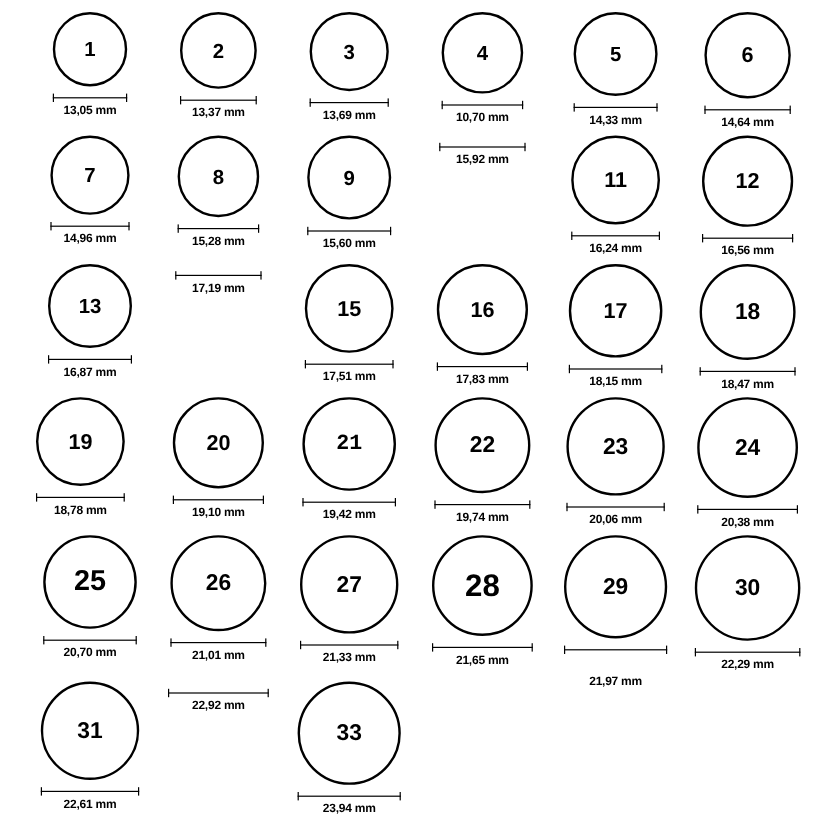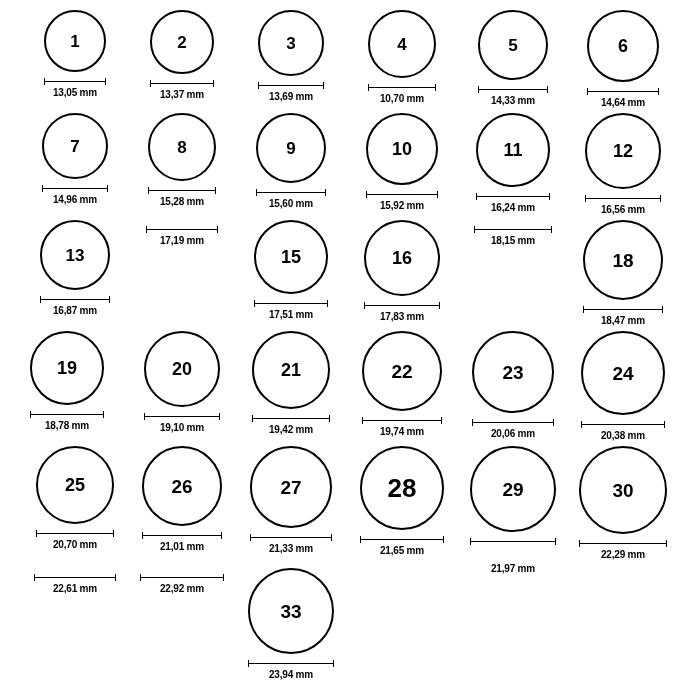--- a/index.html
+++ b/index.html
@@ -176,23 +176,20 @@
         <span class="ring-number" style="font-size: 17px;">9</span>
       </div>
       <div class="dim-wrap" style="margin-top: 6px;">
         <div class="dim-bar" style="width: 70px;">
           <div class="dim-line"></div>
         </div>
         <div class="dim-label">15,60 mm</div>
       </div>
     </div>
     <div class="ring-cell" style="left: 347px; top: 113px; width: 110px;">
-      <div class="ring-circle" style="width: 72px; height: 72px;">
-        <span class="ring-number" style="font-size: 18px;">10</span>
-      </div>
       <div class="dim-wrap" style="margin-top: 6px;">
         <div class="dim-bar" style="width: 72px;">
           <div class="dim-line"></div>
         </div>
         <div class="dim-label">15,92 mm</div>
       </div>
     </div>
     <div class="ring-cell" style="left: 458px; top: 113px; width: 110px;">
       <div class="ring-circle" style="width: 74px; height: 74px;">
         <span class="ring-number" style="font-size: 18px;">11</span>
@@ -250,20 +247,23 @@
         <span class="ring-number" style="font-size: 18px;">16</span>
       </div>
       <div class="dim-wrap" style="margin-top: 6px;">
         <div class="dim-bar" style="width: 76px;">
           <div class="dim-line"></div>
         </div>
         <div class="dim-label">17,83 mm</div>
       </div>
     </div>
     <div class="ring-cell" style="left: 458px; top: 220px; width: 110px;">
+      <div class="ring-circle" style="width: 78px; height: 78px;">
+        <span class="ring-number" style="font-size: 18px;">17</span>
+      </div>
       <div class="dim-wrap" style="margin-top: 6px;">
         <div class="dim-bar" style="width: 78px;">
           <div class="dim-line"></div>
         </div>
         <div class="dim-label">18,15 mm</div>
       </div>
     </div>
     <div class="ring-cell" style="left: 568px; top: 220px; width: 110px;">
       <div class="ring-circle" style="width: 80px; height: 80px;">
         <span class="ring-number" style="font-size: 19px;">18</span>
@@ -291,21 +291,21 @@
         <span class="ring-number" style="font-size: 18px;">20</span>
       </div>
       <div class="dim-wrap" style="margin-top: 6px;">
         <div class="dim-bar" style="width: 76px;">
           <div class="dim-line"></div>
         </div>
         <div class="dim-label">19,10 mm</div>
       </div>
     </div>
     <div class="ring-cell" style="left: 236px; top: 331px; width: 110px;">
-      <div class="ring-circle" style="width: 78px; height: 78px;">
+      <div class="ring-circle" style="width: 78px; height: 78px; font-family: Liberation Mono, monospace;">
         <span class="ring-number" style="font-size: 18px;">21</span>
       </div>
       <div class="dim-wrap" style="margin-top: 6px;">
         <div class="dim-bar" style="width: 78px;">
           <div class="dim-line"></div>
         </div>
         <div class="dim-label">19,42 mm</div>
       </div>
     </div>
     <div class="ring-cell" style="left: 347px; top: 331px; width: 110px;">
@@ -336,21 +336,21 @@
       </div>
       <div class="dim-wrap" style="margin-top: 6px;">
         <div class="dim-bar" style="width: 84px;">
           <div class="dim-line"></div>
         </div>
         <div class="dim-label">20,38 mm</div>
       </div>
     </div>
     <div class="ring-cell" style="left: 20px; top: 446px; width: 110px;">
       <div class="ring-circle" style="width: 78px; height: 78px;">
-        <span class="ring-number" style="font-size: 18px;">25</span>
+        <span class="ring-number" style="font-size: 24px;">25</span>
       </div>
       <div class="dim-wrap" style="margin-top: 6px;">
         <div class="dim-bar" style="width: 78px;">
           <div class="dim-line"></div>
         </div>
         <div class="dim-label">20,70 mm</div>
       </div>
     </div>
     <div class="ring-cell" style="left: 127px; top: 446px; width: 110px;">
       <div class="ring-circle" style="width: 80px; height: 80px;">
@@ -401,20 +401,23 @@
         <span class="ring-number" style="font-size: 19px;">30</span>
       </div>
       <div class="dim-wrap" style="margin-top: 6px;">
         <div class="dim-bar" style="width: 88px;">
           <div class="dim-line"></div>
         </div>
         <div class="dim-label">22,29 mm</div>
       </div>
     </div>
     <div class="ring-cell" style="left: 20px; top: 568px; width: 110px;">
+      <div class="ring-circle" style="width: 82px; height: 82px;">
+        <span class="ring-number" style="font-size: 19px;">31</span>
+      </div>
       <div class="dim-wrap" style="margin-top: 6px;">
         <div class="dim-bar" style="width: 82px;">
           <div class="dim-line"></div>
         </div>
         <div class="dim-label">22,61 mm</div>
       </div>
     </div>
     <div class="ring-cell" style="left: 127px; top: 568px; width: 110px;">
       <div class="dim-wrap" style="margin-top: 6px;">
         <div class="dim-bar" style="width: 84px;">

